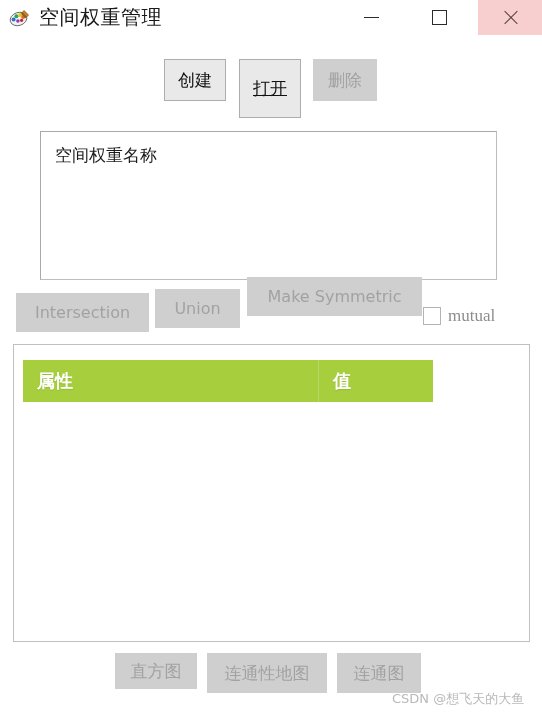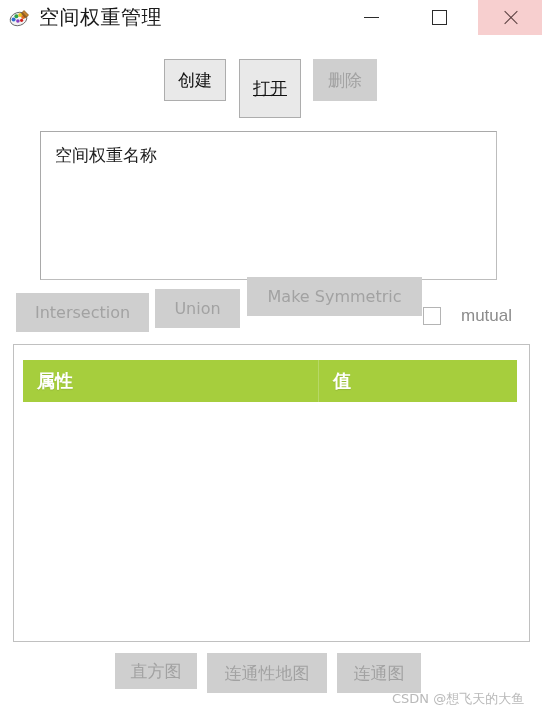--- a/index.html
+++ b/index.html
@@ -119,39 +119,39 @@
     display: flex;
     align-items: center;
   }
   #mutual-box {
     width: 18px; height: 18px;
     background: #ffffff;
     border: 1px solid #b4b4b4;
     box-sizing: border-box;
   }
   #mutual-label {
-    margin-left: 20px;
+    margin-left: 7px;
     font-size: 17px;
     color: #8c8c8c;
-    font-family: Liberation Sans, sans-serif;
+    font-family: Liberation Serif, serif;
   }
 
   
   #property-panel {
     position: absolute;
     left: 13px; top: 344px;
     width: 517px; height: 298px;
     background: #ffffff;
     border: 1px solid #c0c0c0;
     box-sizing: border-box;
   }
   #property-header {
     position: absolute;
     left: 9px; top: 15px;
-    width: 494px; height: 42px;
+    width: 410px; height: 42px;
     background: #a6ce3d;
     display: flex;
     box-sizing: border-box;
   }
   .th {
     display: flex;
     align-items: center;
     font-size: 18px;
     font-weight: bold;
     color: #ffffff;

